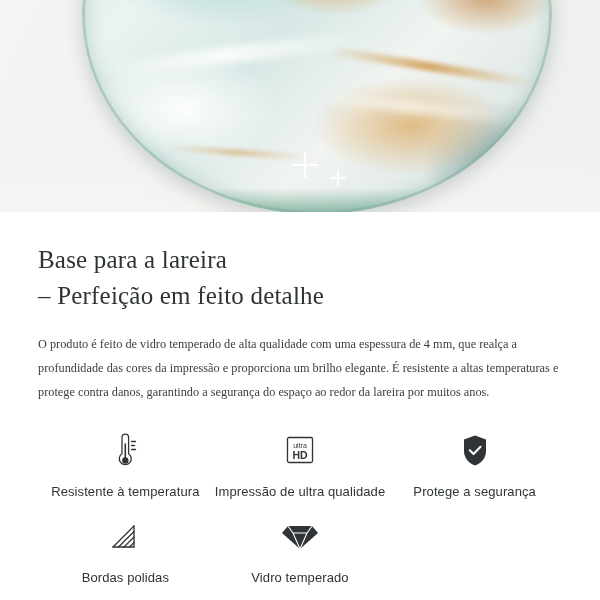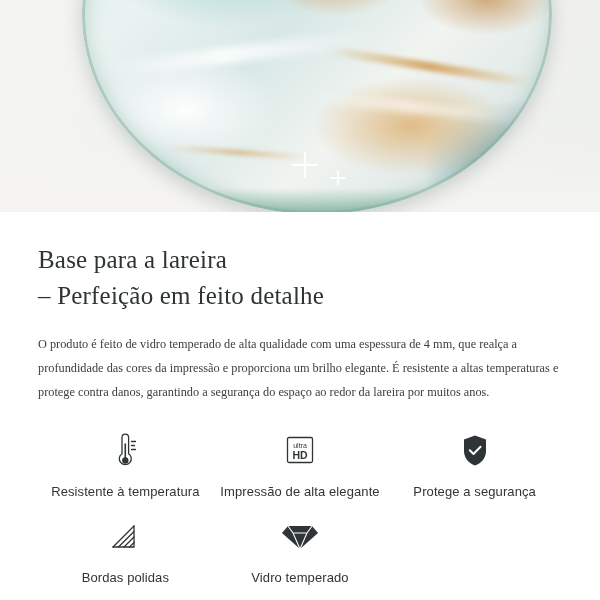--- a/index.html
+++ b/index.html
@@ -209,21 +209,21 @@
       </div>
 
       <div class="feature">
         <div class="feature-icon">
           <svg width="40" height="38" viewBox="0 0 40 38" fill="none">
             <rect x="7.5" y="5.5" width="25" height="25" rx="1.5" stroke="#2f3436" stroke-width="1.3"></rect>
             <text x="20" y="16.2" text-anchor="middle" font-family="Liberation Sans, sans-serif" font-size="7" fill="#2f3436">ultra</text>
             <text x="20" y="26.5" text-anchor="middle" font-family="Liberation Sans, sans-serif" font-size="10.5" font-weight="bold" fill="#2f3436">HD</text>
           </svg>
         </div>
-        <div class="feature-label">Impressão de alta elegante</div>
+        <div class="feature-label">Impressão de ultra qualidade</div>
       </div>
 
       <div class="feature">
         <div class="feature-icon">
           <svg width="34" height="40" viewBox="0 0 34 40" fill="none">
             <path d="M17 4.5l11 4v11.4c0 6.6-4.5 12.2-11 14.6-6.5-2.4-11-8-11-14.6V8.5l11-4z" fill="#2f3436"></path>
             <path d="M11.8 19.3l3.7 3.7 7-7.3" stroke="#ffffff" stroke-width="2" stroke-linecap="round" stroke-linejoin="round" fill="none"></path>
           </svg>
         </div>
         <div class="feature-label">Protege a segurança</div>

